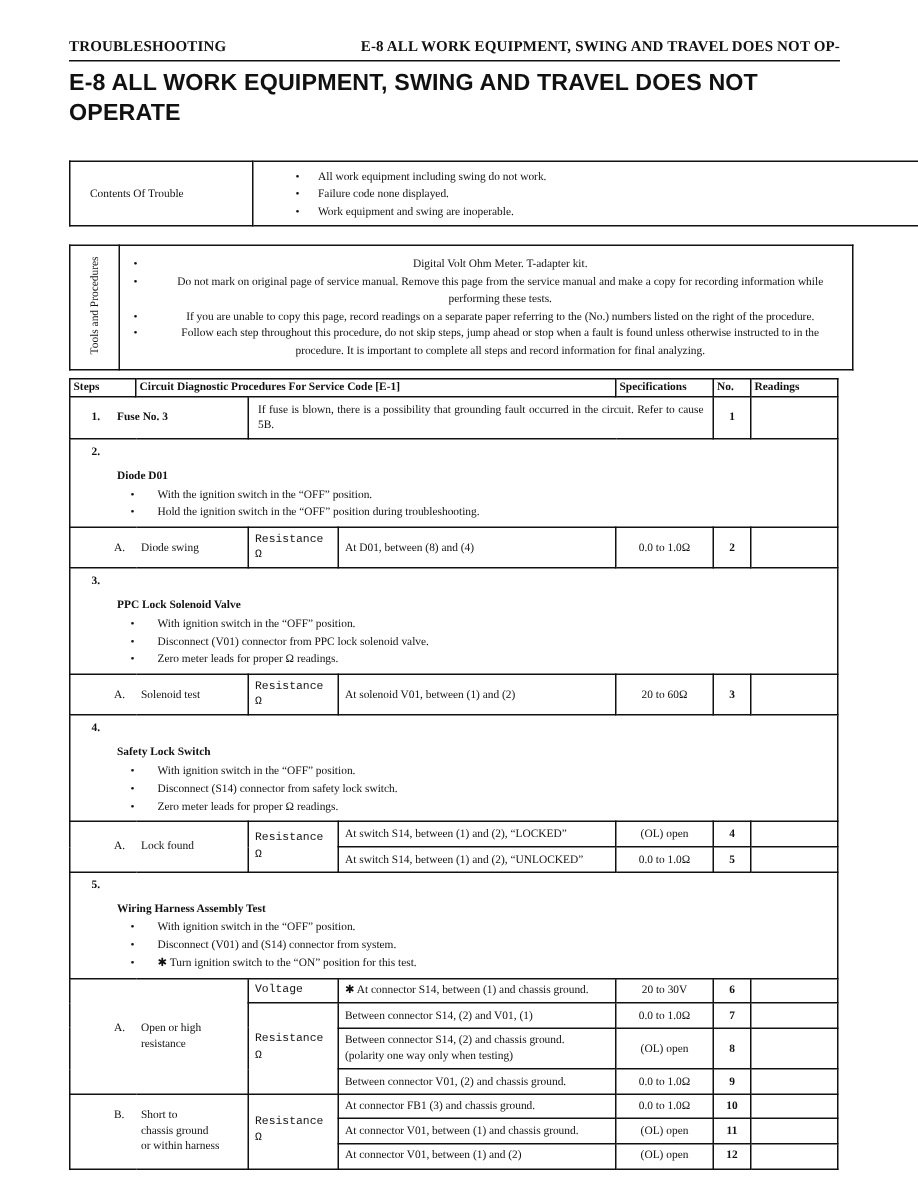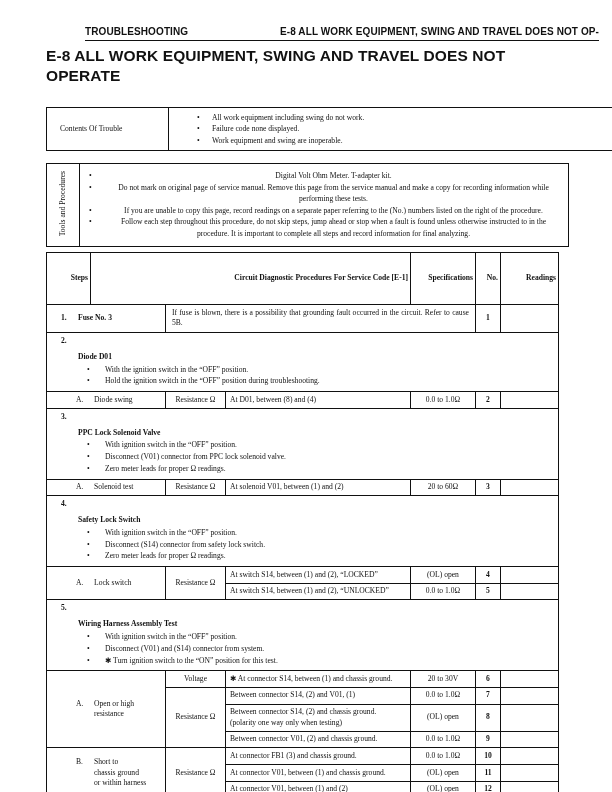--- a/index.html
+++ b/index.html
@@ -9,23 +9,23 @@
     margin:0 auto;
     background:#ffffff;
     font-family:"Liberation Serif","DejaVu Serif",serif;
     color:#111;
     overflow:hidden;
   }
   
   .running-header{
     position:absolute;left:46px;top:26px;width:514px;
     display:flex;justify-content:space-between;align-items:baseline;
-    font-family:Liberation Sans, sans-serif;
+    font-family:Liberation Serif, serif;
     font-weight:bold;font-size:10px;letter-spacing:.1px;
-    border-bottom:1.6px solid #111;padding-bottom:3px;margin-left:39px;
+    border-bottom:1.6px solid #111;padding-bottom:3px;
   }
   
   .doc-title{
     position:absolute;left:46px;top:46px;width:524px;
     font-family:"Liberation Sans","DejaVu Sans",sans-serif;
     font-weight:bold;font-size:15.5px;line-height:1.32;letter-spacing:.1px;
     margin:0;
   }
   
   table{border-collapse:collapse;table-layout:fixed;}
@@ -44,35 +44,35 @@
   .t-label .rot{
     display:inline-block;writing-mode:vertical-rl;transform:rotate(180deg);
     font-size:7.6px;white-space:nowrap;
   }
   .t-body{width:480px;padding:6px 8px 7px 0;}
   .t-body ul.blist li{padding-left:27px;line-height:1.52;text-align:center;}
   .t-body ul.blist li::before{left:9px;}
   
   .diag{position:absolute;left:46px;top:252px;width:512px;font-size:7.6px;line-height:1.4;}
   .diag td{padding:2.5px 4px;}
-  .diag .hdr td{font-weight:bold;text-align:right;padding:20px 2px;}
+  .diag .hdr td{font-weight:bold;text-align:left;padding:0 2px;}
   .steph{padding:3px 4px 4px 4px !important;vertical-align:top;}
   .stepline{display:flex;}
   .stepline .num{width:17px;margin-left:10px;font-weight:bold;flex:none;}
   .stepline .stitle{font-weight:bold;margin-top:16px;}
   .steph ul.blist{margin-top:1px;margin-left:36px;}
   .steph ul.blist li{padding-left:18px;line-height:1.55;}
   .steph ul.blist li::before{left:0;}
   .labcell{padding-left:0 !important;}
   .labwrap{display:flex;}
   .labwrap .letter{width:18px;margin-left:29px;flex:none;}
   .labwrap .lab{white-space:pre-line;}
   .stepcell{display:flex;font-weight:bold;}
   .stepcell .num{width:17px;margin-left:10px;flex:none;}
-  .method{text-align:center;}
+  .method{text-align:left;font-family:Liberation Mono, monospace;}
   .desc{text-align:left;white-space:pre-line;}
   .desc.just{text-align:justify;padding:3px 6px;}
   .spec{text-align:center;}
   .no{text-align:center;font-weight:bold;}
   .read{}
   
   .footer{
     position:absolute;left:46px;bottom:26px;width:518px;
     display:flex;justify-content:space-between;align-items:center;
     font-family:"Liberation Sans","DejaVu Sans",sans-serif;font-size:10.5px;
@@ -227,21 +227,21 @@
           <li>Disconnect (S14) connector from safety lock switch.</li>
           <li>Zero meter leads for proper Ω readings.</li>
         </ul>
       </td>
     </tr>
 
     <tr>
       <td colspan="2" rowspan="2" class="labcell">
         <div class="labwrap">
           <span class="letter">A.</span>
-          <span class="lab">Lock switch</span>
+          <span class="lab">Lock found</span>
         </div>
       </td>
       <td rowspan="2" class="method">Resistance Ω</td>
       <td class="desc">At switch S14, between (1) and (2), “LOCKED”</td>
       <td class="spec">(OL) open</td>
       <td class="no">4</td>
       <td class="read"></td>
     </tr>
     <tr>
       <td class="desc">At switch S14, between (1) and (2), “UNLOCKED”</td>

